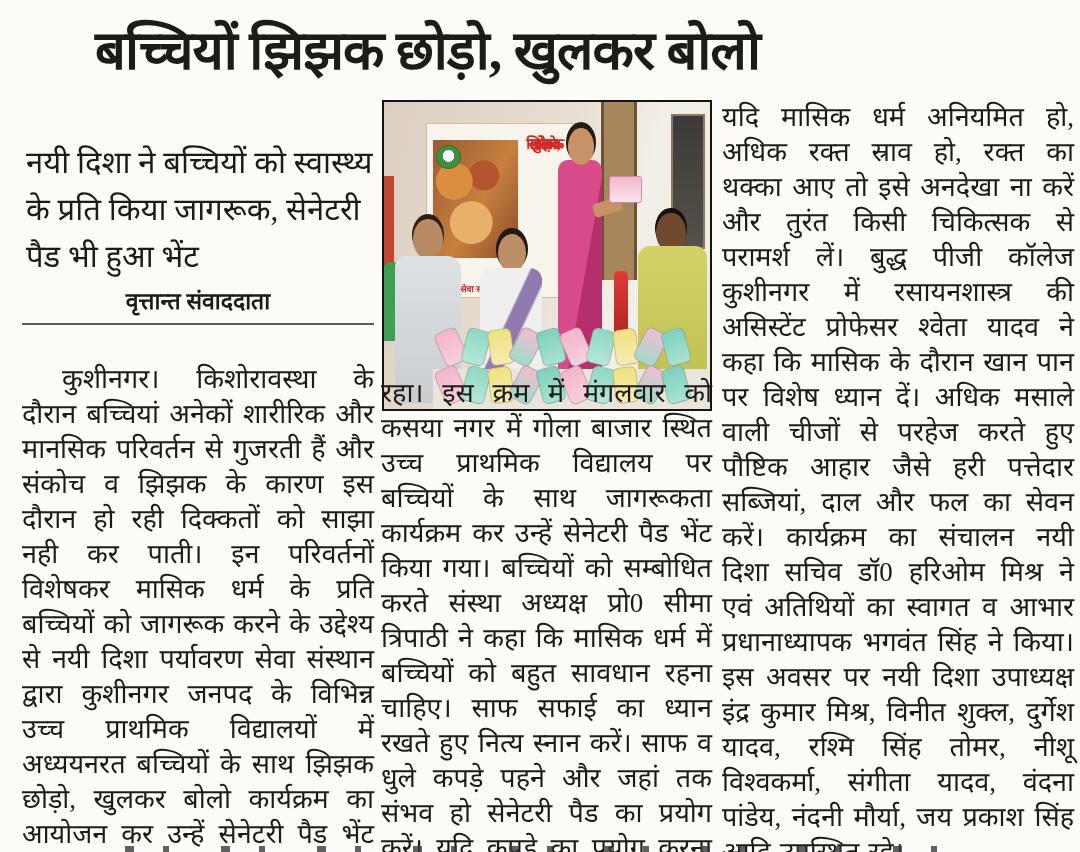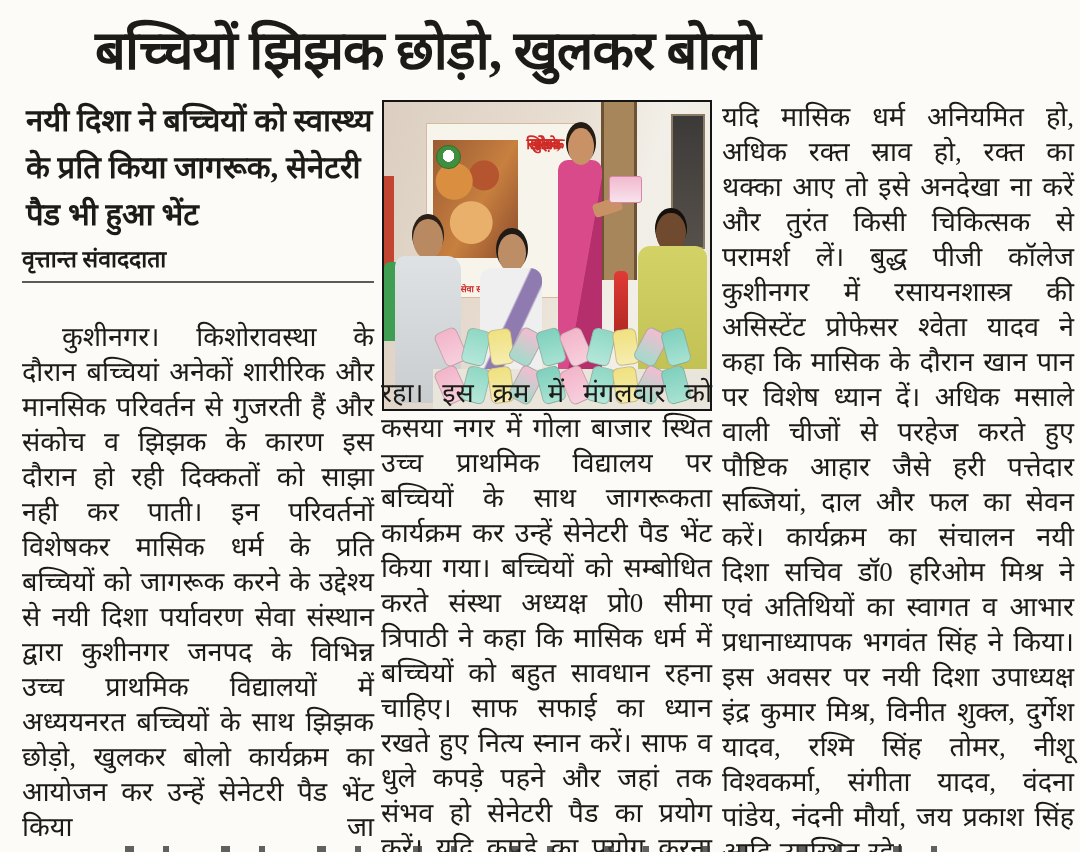--- a/index.html
+++ b/index.html
@@ -12,24 +12,24 @@
   }
   .headline {
     position:absolute; left:0; top:2px; width:855px; height:92px;
     display:flex; align-items:center; justify-content:center;
     font-size:54px; font-weight:bold; letter-spacing:-1px;
     white-space:nowrap;
   }
   
   .col-left { position:absolute; left:22px; top:97px; width:352px; }
   .subhead {
-    font-size:31px; font-weight:bold; line-height:47px; padding-left:4px;
+    font-size:31px; font-weight:normal; line-height:47px; padding-left:4px;margin-top:42px;
   }
   .byline {
-    margin-top:4px; font-size:23px; font-weight:bold;
+    margin-top:4px; text-align:center; font-size:23px; font-weight:bold;
   }
   .byline-rule {
     margin-top:7px; border:none; border-top:2px solid #5a5a58; width:100%;
   }
   .body-text {
     font-size:27px; line-height:35px; text-align:justify;
     word-spacing:2px;
   }
   .fill-last { text-align-last:justify;margin-top:28px; }
   .col-left .body-text { margin-top:37px; text-indent:40px; }

